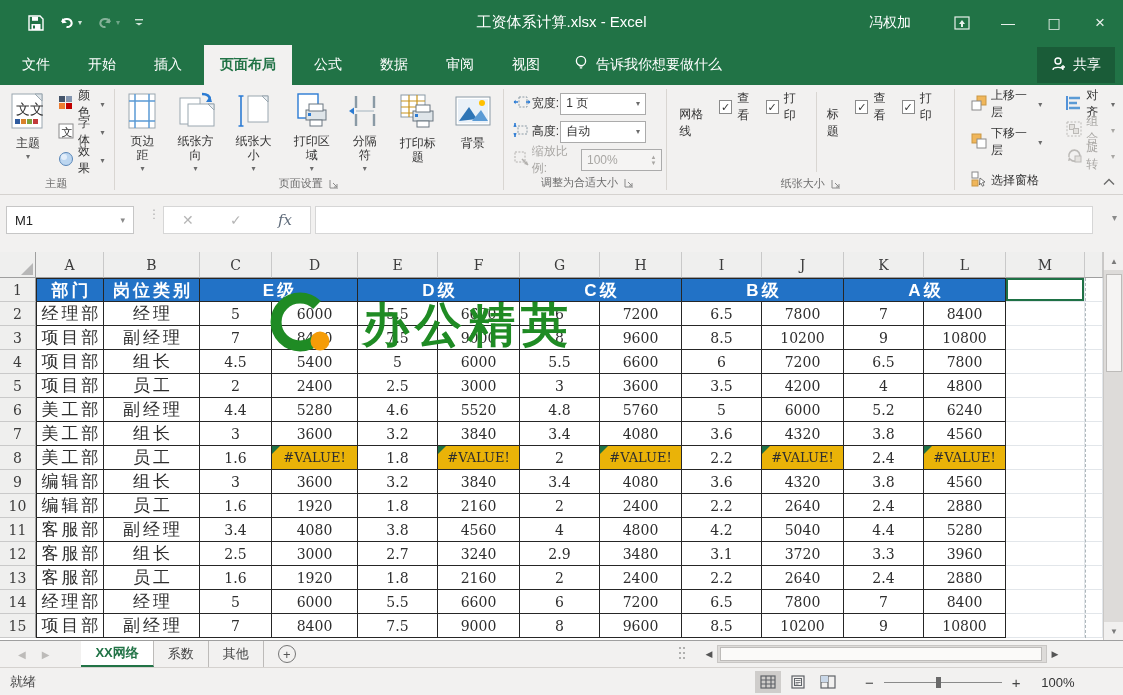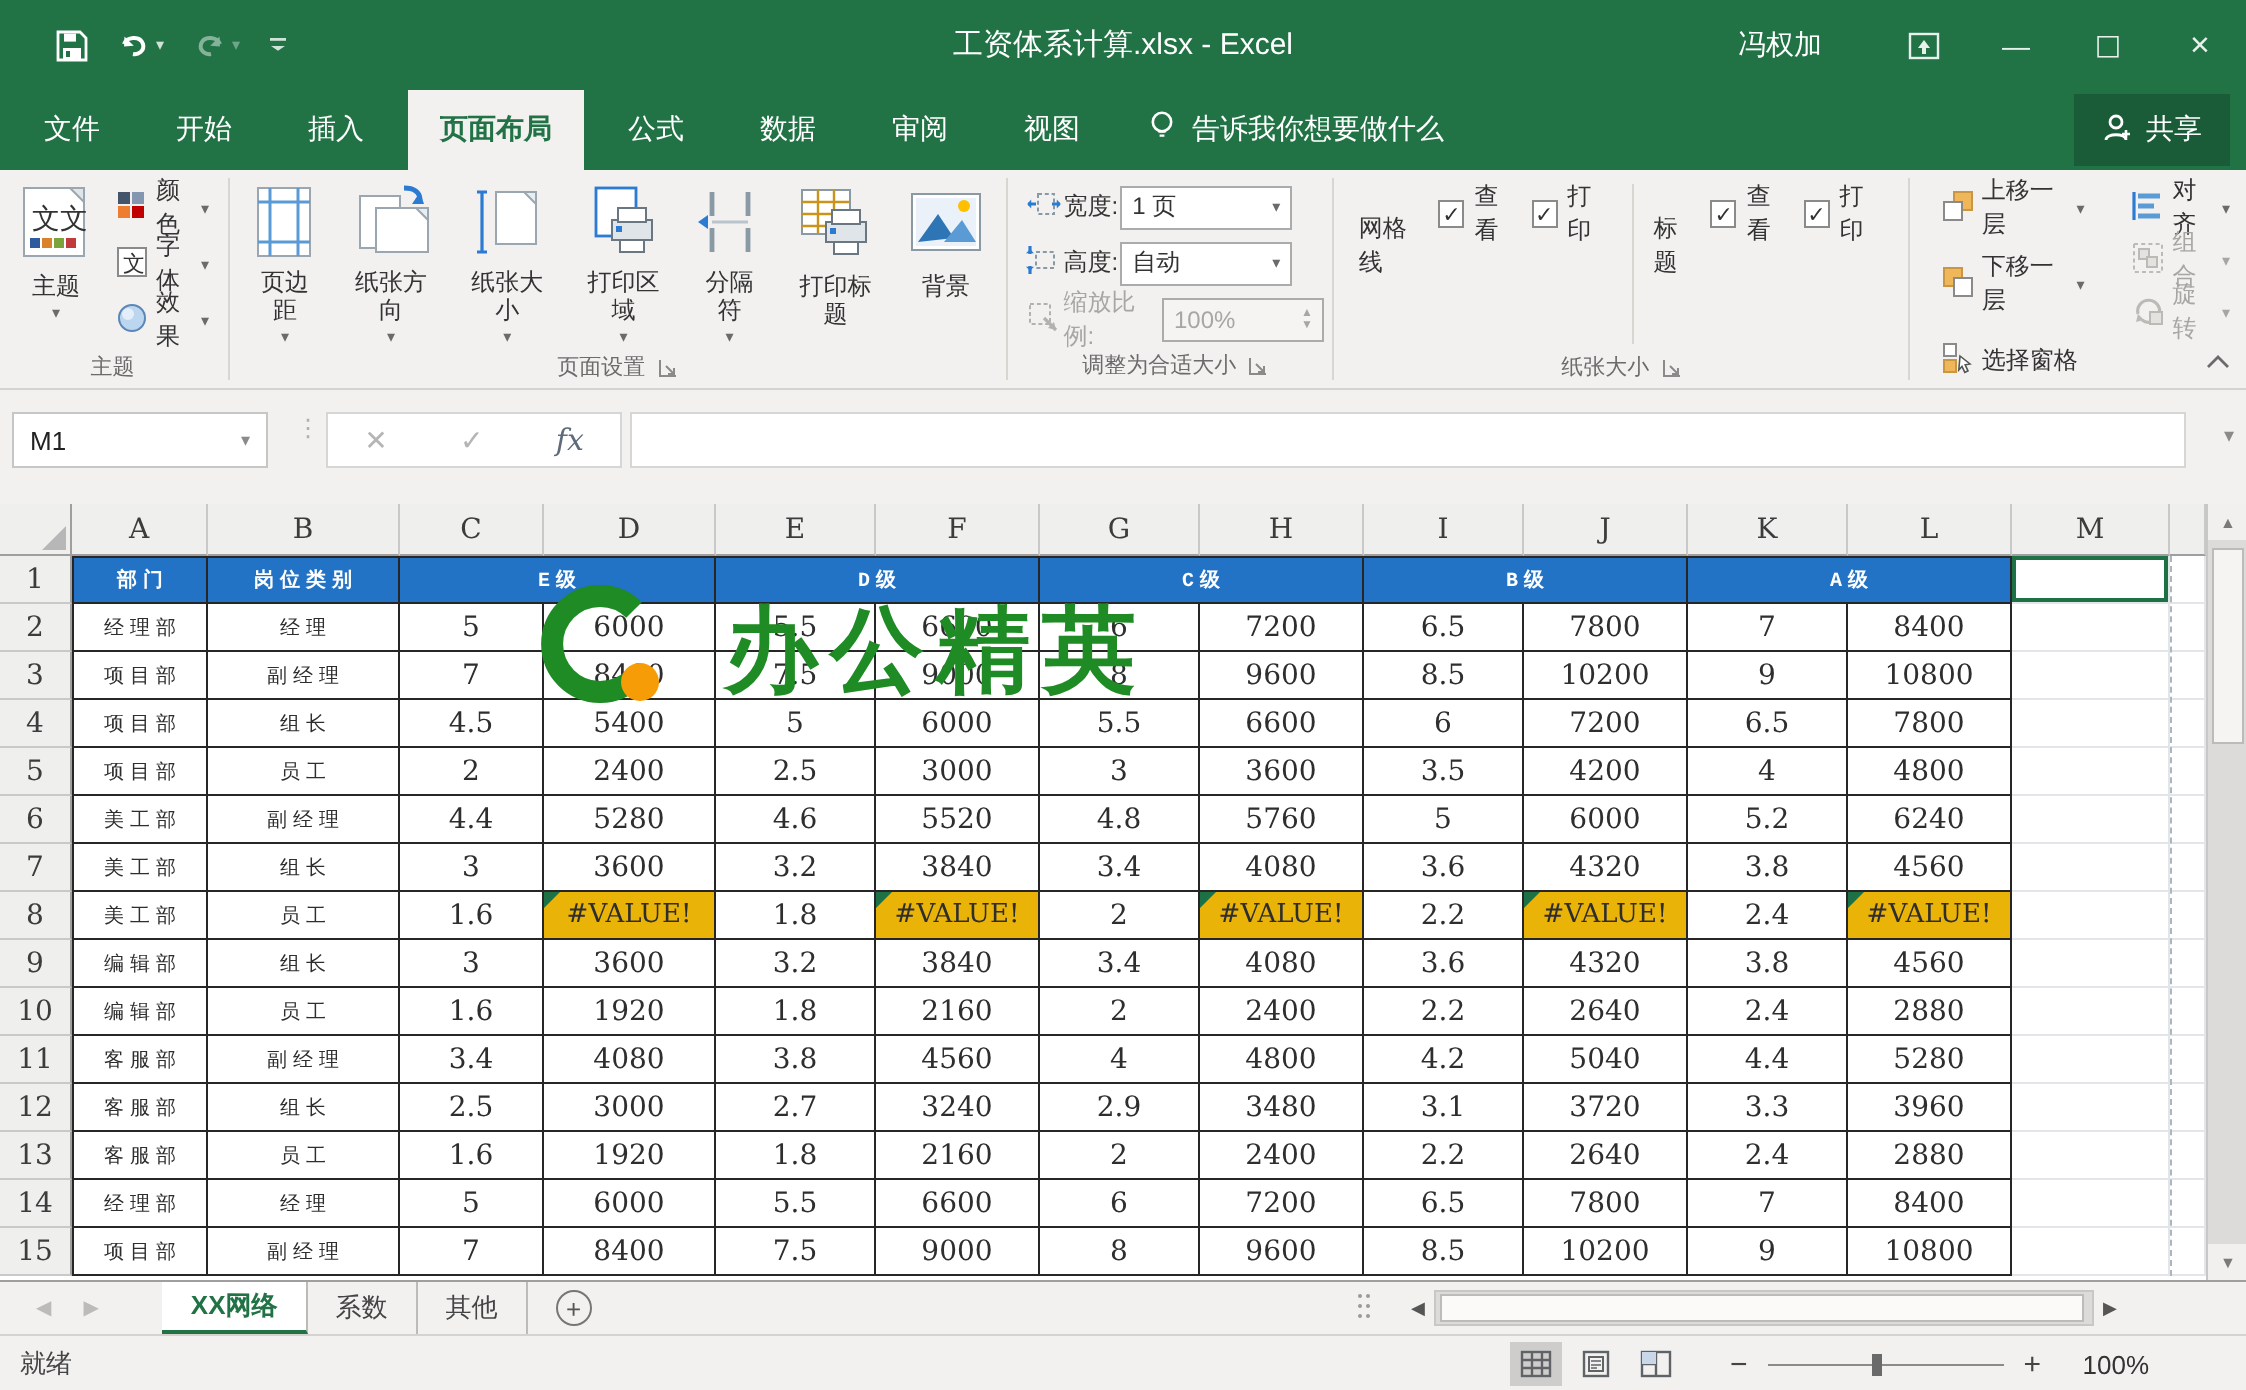--- a/index.html
+++ b/index.html
@@ -66,21 +66,21 @@
 
   
   .gridarea { position:absolute; left:0; top:252px; width:1123px; height:388px; background:#fff; }
   #grid { display:grid; grid-template-rows:26px repeat(15, 24px); position:absolute; left:0; top:0; }
   .hdr { background:#efefee; border-right:1px solid #c9c9c9; border-bottom:1px solid #9f9f9f; display:flex; align-items:center; justify-content:center; font-family:"DejaVu Serif", serif; font-size:14px; color:#3c3c3c; }
   .rowhdr { background:#efefee; border-right:1px solid #9f9f9f; border-bottom:1px solid #c9c9c9; display:flex; align-items:center; justify-content:center; font-family:"DejaVu Serif", serif; font-size:14px; color:#3c3c3c; }
   .corner { background:#efefee; border-right:1px solid #9f9f9f; border-bottom:1px solid #9f9f9f; position:relative; }
   .corner:after { content:""; position:absolute; right:2px; bottom:2px; border-style:solid; border-width:0 0 12px 12px; border-color:transparent transparent #b7b7b7 transparent; }
   .tc { background:#fff; border-right:1px solid #262626; border-bottom:1px solid #262626; display:flex; align-items:center; justify-content:center; font-family:"DejaVu Serif", serif; font-size:14px; color:#2e2e2e; position:relative; }
   .tc.first { border-left:1px solid #262626; }
-  .tc.cjk { font-size:10px; letter-spacing:3px; text-indent:3px; font-family:Liberation Mono, monospace; }
+  .tc.cjk { font-size:17px; letter-spacing:3px; text-indent:3px; font-family:Liberation Sans, sans-serif; }
   .bh { background:#2272C6; color:#fff; font-weight:bold; font-size:14px; letter-spacing:3px; text-indent:3px; border-top:1px solid #262626; font-family:"Liberation Sans", sans-serif; }
   .tc.err { background:#eab308; font-size:13px; letter-spacing:0; }
   .tc.err:before { content:""; position:absolute; left:0; top:0; border-style:solid; border-width:8px 8px 0 0; border-color:#1e7145 transparent transparent transparent; }
   .lc { background:#fff; border-right:1px solid #e2e6ea; border-bottom:1px solid #e2e6ea; }
   .m1 { box-shadow: inset 0 0 0 2px #1e7145; z-index:3; }
   .pagebreak { position:absolute; left:1085px; top:26px; height:360px; width:0; border-left:1px dashed #adb6ba; z-index:2; }
 
   
   .watermark { position:absolute; left:270px; top:40px; width:390px; height:66px; z-index:4; pointer-events:none; }
 

